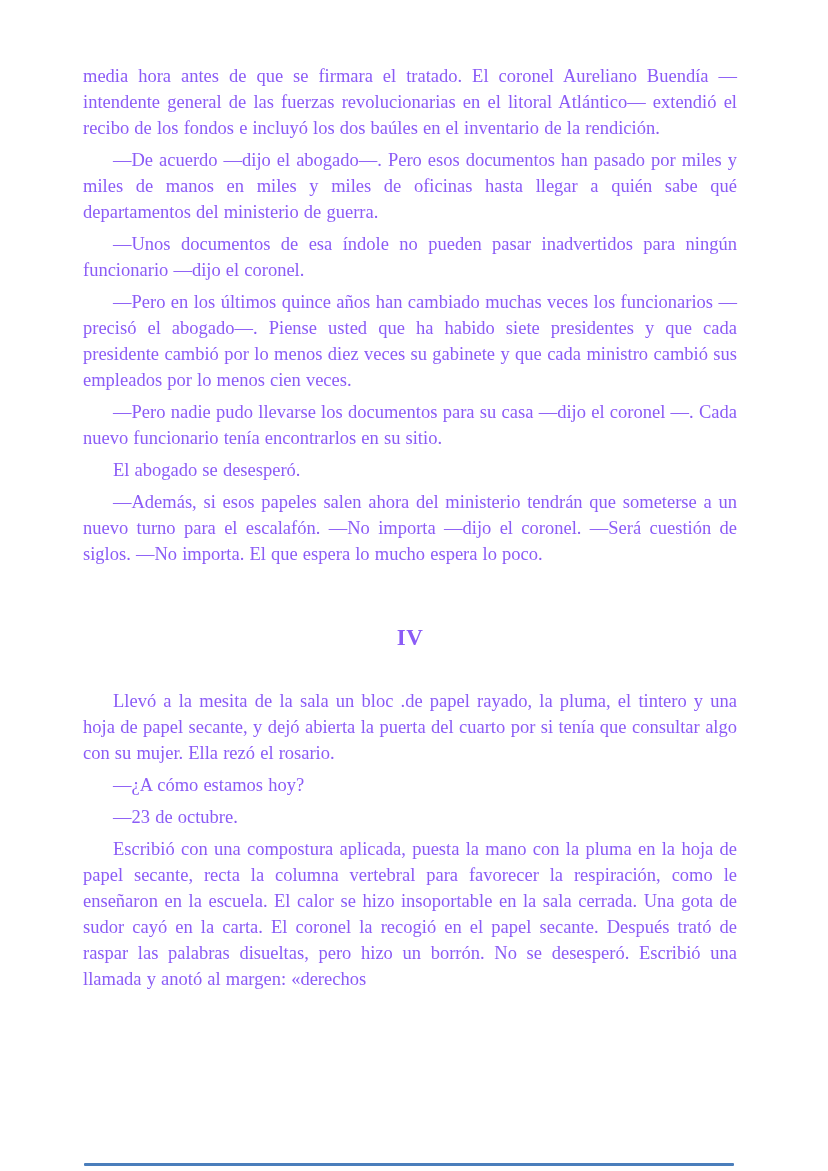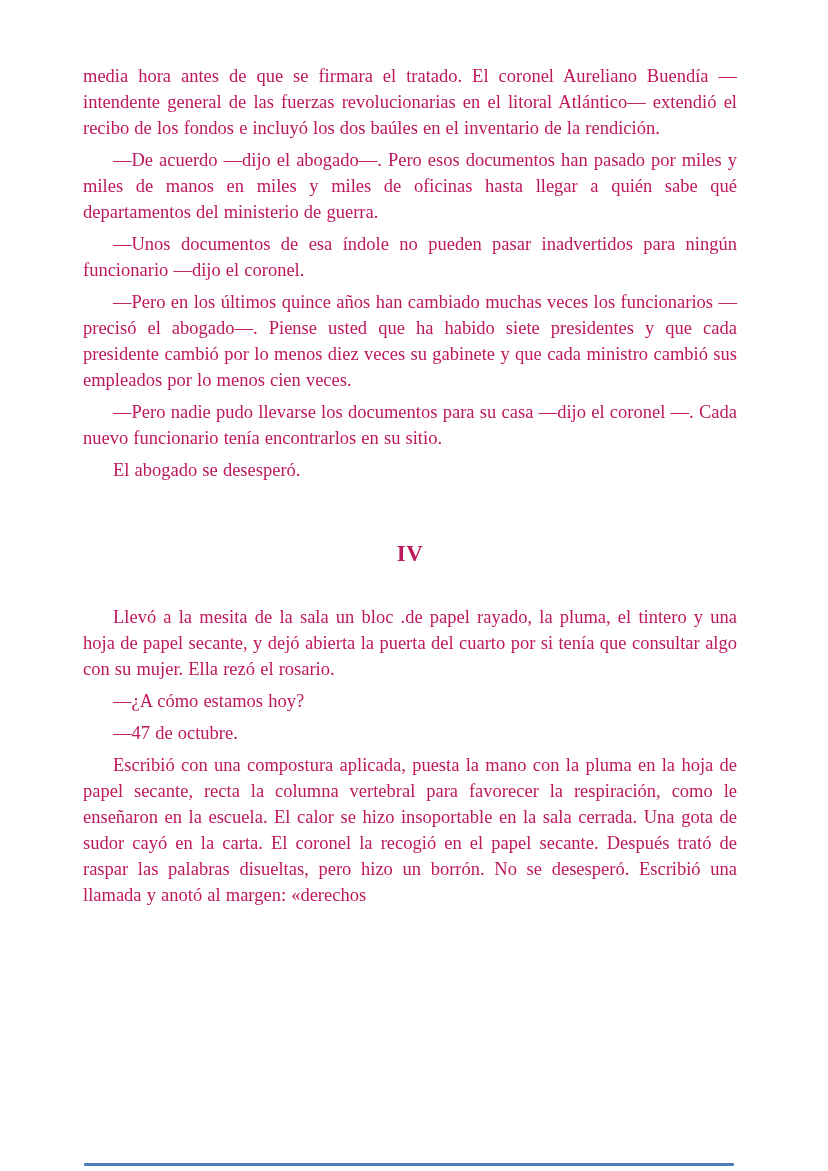--- a/index.html
+++ b/index.html
@@ -7,21 +7,21 @@
     padding: 0;
     background: #ffffff;
   }
   .page {
     position: relative;
     width: 828px;
     height: 1171px;
     background: #ffffff;
     overflow: hidden;
     font-family: "Liberation Serif", "DejaVu Serif", serif;
-    color: #be185d;
+    color: #8b5cf6;
   }
   .text-block {
     position: absolute;
     left: 83px;
     top: 63px;
     width: 654px;
     font-size: 18.5px;
     line-height: 26px;
     text-align: justify;
     hyphens: none;
@@ -58,24 +58,25 @@
 
 <div class="page">
   <div class="text-block">
 
     <p class="para continued">media hora antes de que se firmara el tratado. El coronel Aureliano Buendía —intendente general de las fuerzas revolucionarias en el litoral Atlántico— extendió el recibo de los fondos e incluyó los dos baúles en el inventario de la rendición.</p>
     <p class="para">—De acuerdo —dijo el abogado—. Pero esos documentos han pasado por miles y miles de manos en miles y miles de oficinas hasta llegar a quién sabe qué departamentos del ministerio de guerra.</p>
     <p class="para">—Unos documentos de esa índole no pueden pasar inadvertidos para ningún funcionario —dijo el coronel.</p>
     <p class="para">—Pero en los últimos quince años han cambiado muchas veces los funcionarios —precisó el abogado—. Piense usted que ha habido siete presidentes y que cada presidente cambió por lo menos diez veces su gabinete y que cada ministro cambió sus empleados por lo menos cien veces.</p>
     <p class="para">—Pero nadie pudo llevarse los documentos para su casa —dijo el coronel —. Cada nuevo funcionario tenía encontrarlos en su sitio.</p>
     <p class="para">El abogado se desesperó.</p>
+    <p class="para">—Además, si esos papeles salen ahora del ministerio tendrán que someterse a un nuevo turno para el escalafón. —No importa —dijo el coronel. —Será cuestión de siglos. —No importa. El que espera lo mucho espera lo poco.</p>
 
     <h2 class="chapter-heading">IV</h2>
 
     <p class="para">Llevó a la mesita de la sala un bloc .de papel rayado, la pluma, el tintero y una hoja de papel secante, y dejó abierta la puerta del cuarto por si tenía que consultar algo con su mujer. Ella rezó el rosario.</p>
     <p class="para">—¿A cómo estamos hoy?</p>
-    <p class="para">—47 de octubre.</p>
+    <p class="para">—23 de octubre.</p>
     <p class="para">Escribió con una compostura aplicada, puesta la mano con la pluma en la hoja de papel secante, recta la columna vertebral para favorecer la respiración, como le enseñaron en la escuela. El calor se hizo insoportable en la sala cerrada. Una gota de sudor cayó en la carta. El coronel la recogió en el papel secante. Después trató de raspar las palabras disueltas, pero hizo un borrón. No se desesperó. Escribió una llamada y anotó al margen: «derechos</p>
 
   </div>
 
   <div class="progress-bar" style="background-color: rgb(74, 126, 187);"></div>
 </div>
 
 </body></html>

